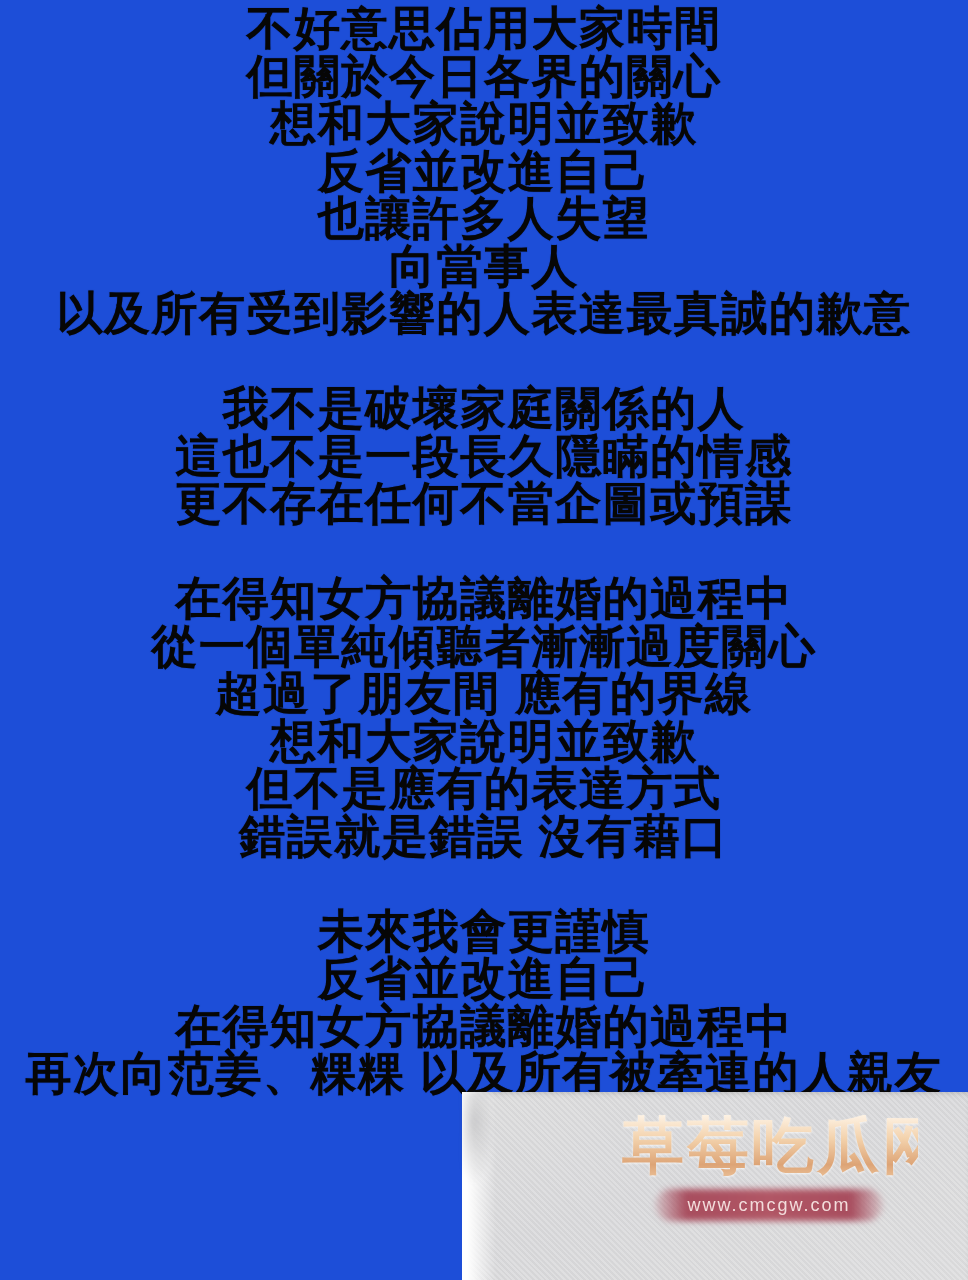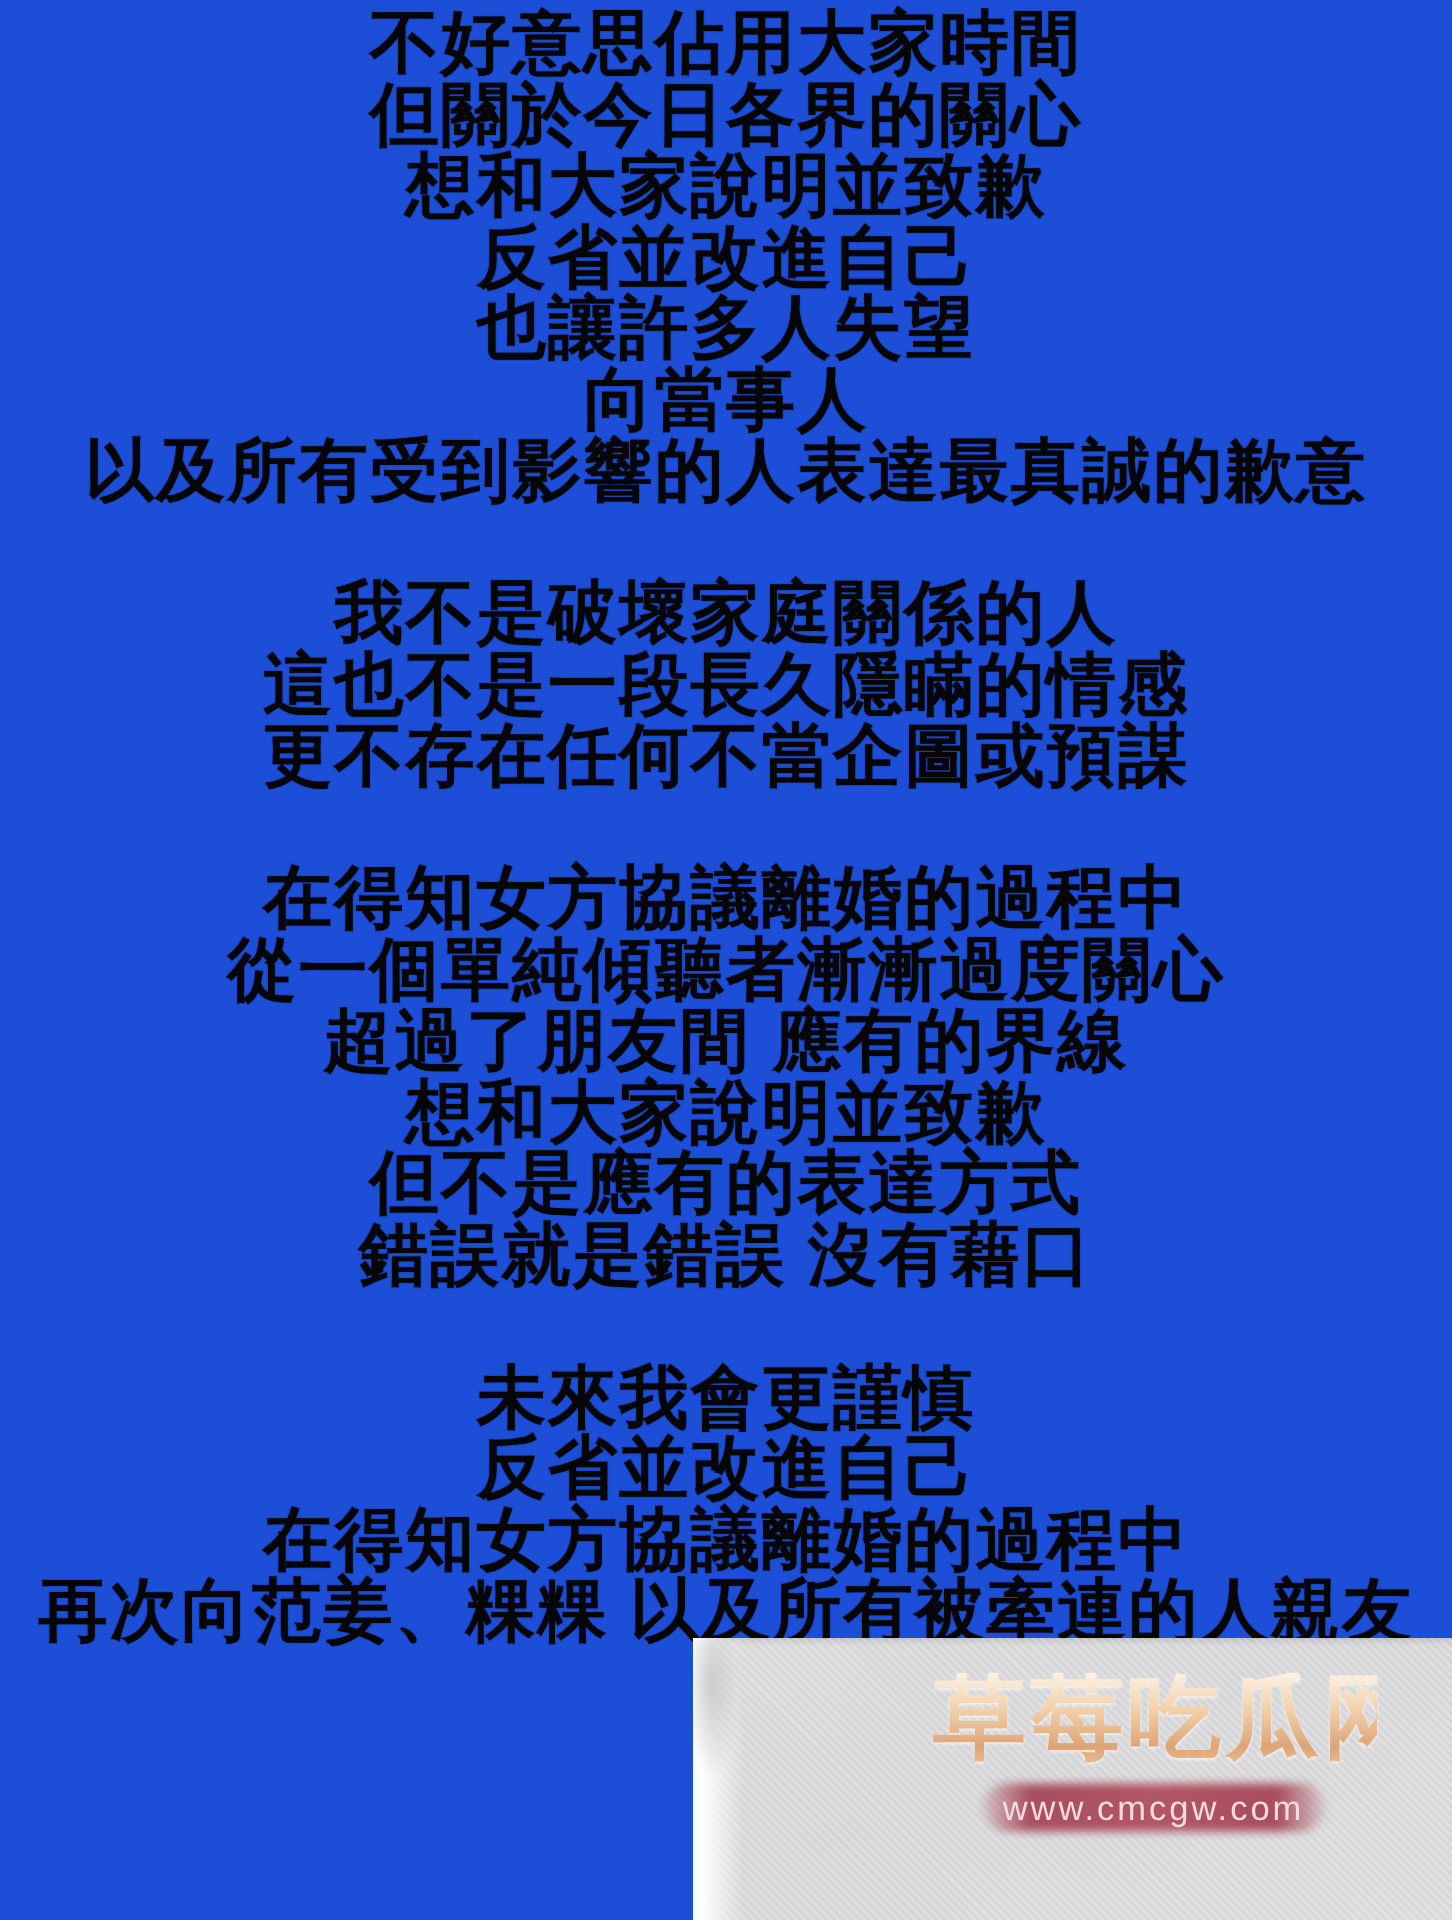--- a/index.html
+++ b/index.html
@@ -102,21 +102,21 @@
     filter: blur(3px);
   }
   .wm-url {
     position: absolute;
     top: 1190px;
     left: 655px;
     width: 228px;
     height: 31px;
     line-height: 31px;
     text-align: center;
-    font-size: 23px;
+    font-size: 18px;
     letter-spacing: 2px;
     color: #f3dddc;
     white-space: nowrap;
   }
 </style>
 </head>
 <body>
 
 <div class="page">
 

